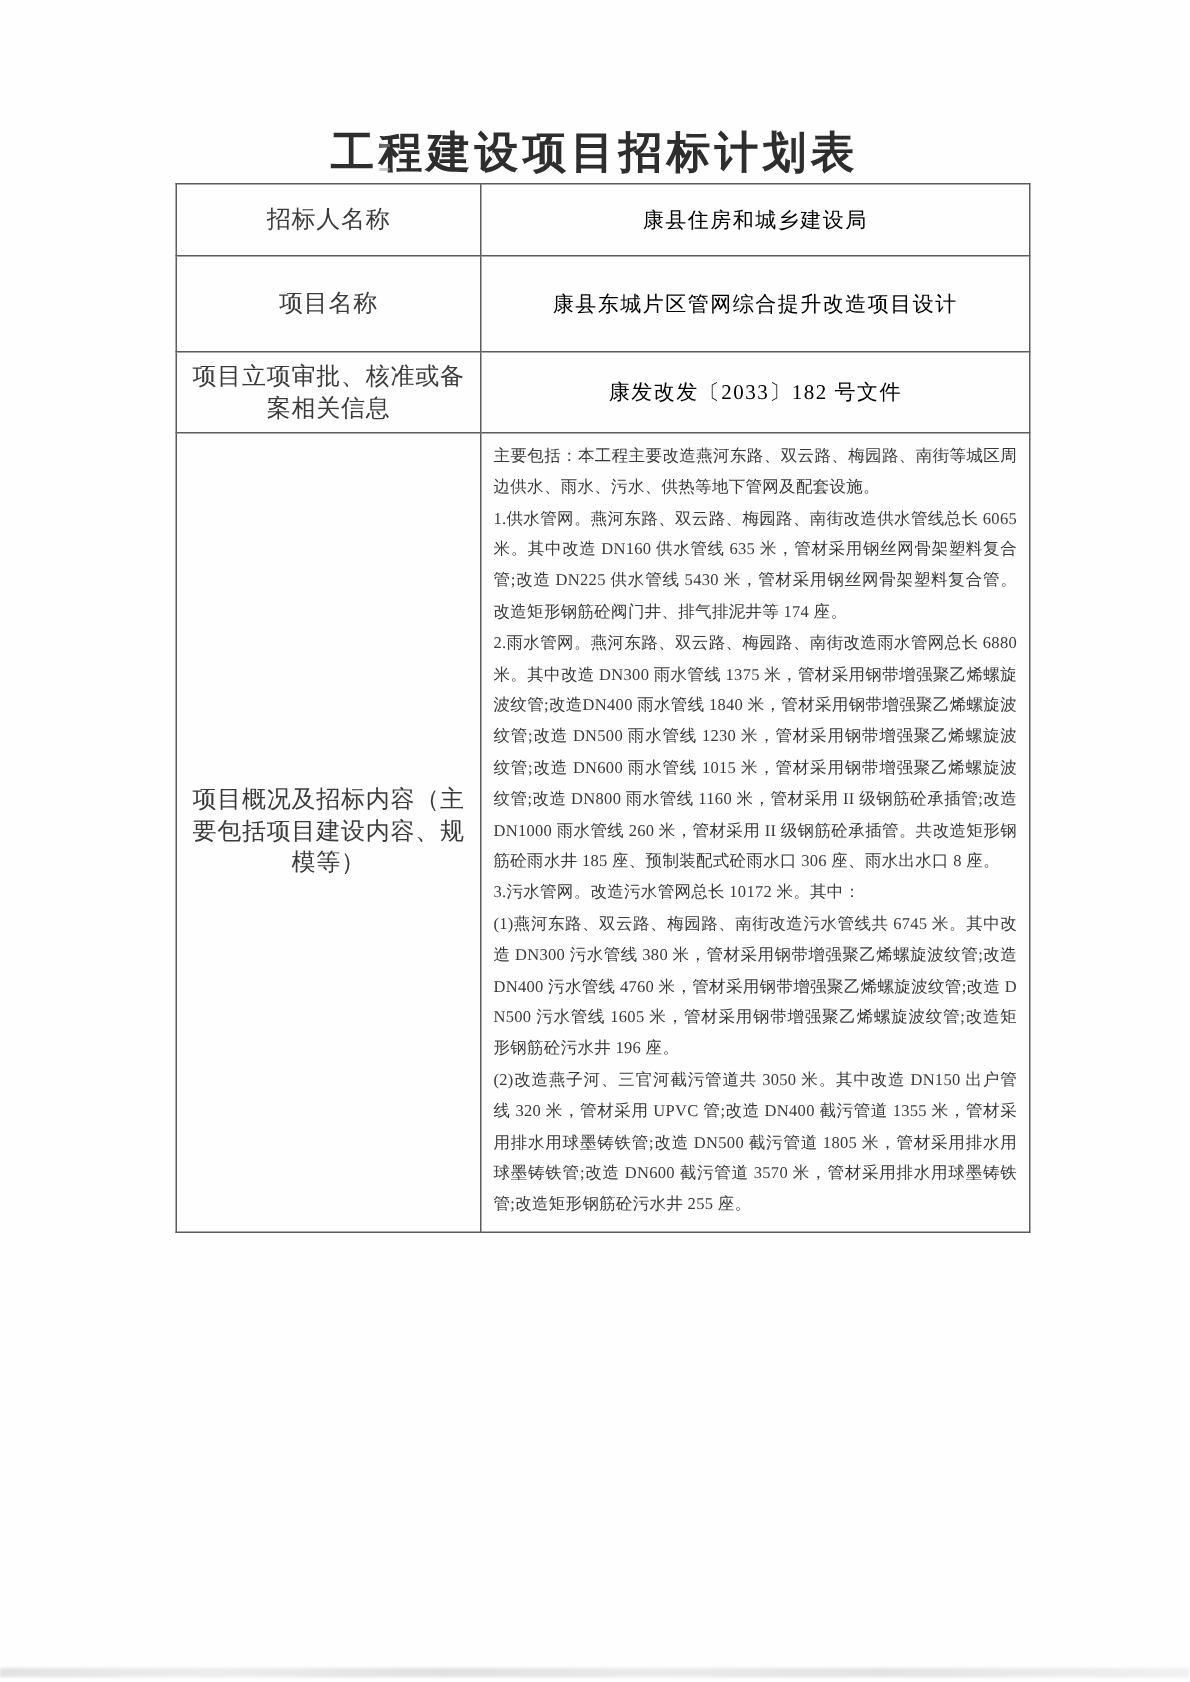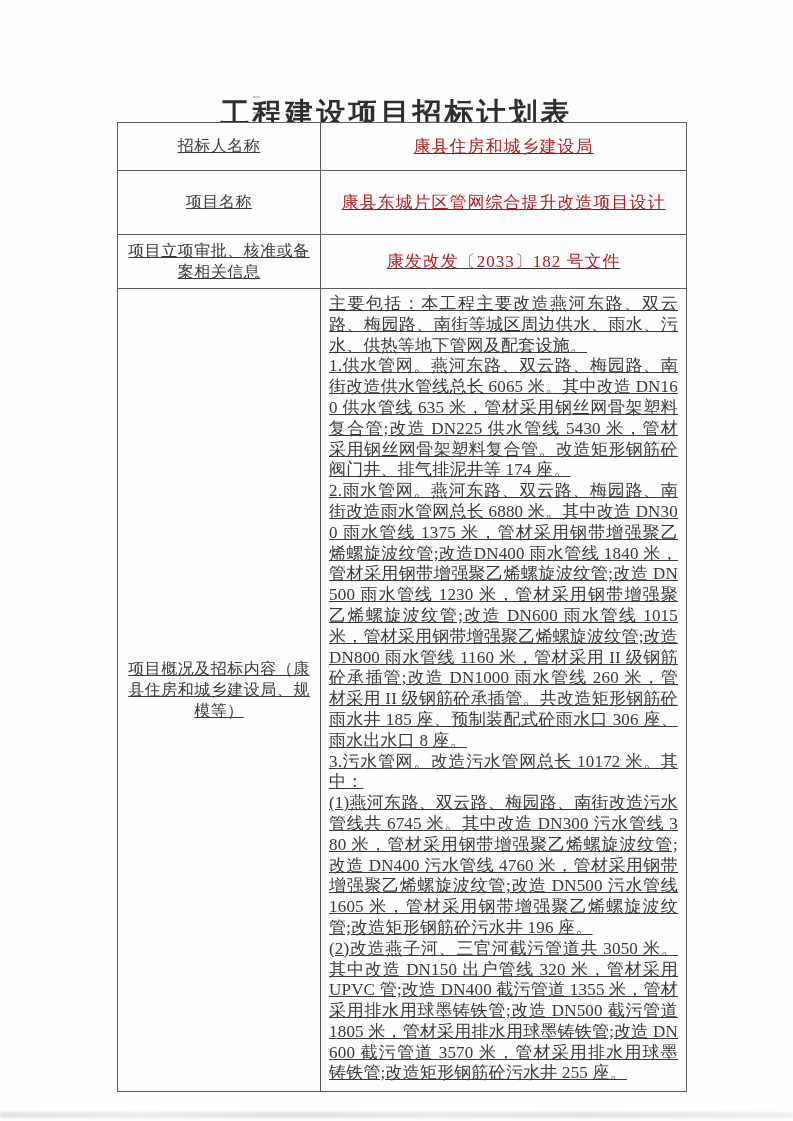--- a/index.html
+++ b/index.html
@@ -18,71 +18,70 @@
   .page {
     position: absolute;
     inset: 0;
     background: #fefefdf
   }
   .page {
     background: #fefefe;
   }
   .doc-title {
     position: absolute;
-    top: 94px;
+    top: 82px;
     left: 0;
     width: 793px;
     margin: 0;
     text-align: center;
     font-size: 29px;
     font-weight: bold;
     letter-spacing: 3px;
     color: #2e2e2e;
     font-family: "Liberation Serif", "DejaVu Serif", serif;
   }
   table.doc-table {
     position: absolute;
     top: 122px;
     left: 117px;
     width: 570px;
     border-collapse: collapse;
     table-layout: fixed;
-    text-decoration: underline;
   }
   .doc-table td {
     border: 1px solid #5d5d5d;
     background: #fefefe;
   }
   .label-cell {
     width: 190px;
     text-align: center;
     vertical-align: middle;
     font-size: 16px;
     letter-spacing: 0.5px;
     padding: 3px 6px;
     color: #3a3a3a;
   }
   .value-cell {
     text-align: center;
     vertical-align: middle;
-    font-size: 17px;
+    font-size: 14px;
     letter-spacing: 1px;
     padding: 3px 10px;
-    color: #b91c1c;
+    color: #000000;
   }
   tr.h48 { height: 48px; }
   tr.h53 { height: 64px; }
   tr.h54 { height: 54px; }
   .content-cell {
     vertical-align: top;
     padding: 5px 8px 7px 8px;
   }
   .content-cell p {
     margin: 0;
-    font-size: 17px;
+    font-size: 11px;
     line-height: 20.8px;
     text-align: justify;
     letter-spacing: 0.2px;
     color: #393939;
     word-break: break-all;
   }
   .scan-edge {
     position: absolute;
     left: 0;
     bottom: 3px;
@@ -125,21 +124,21 @@
         <td class="value-cell">康县东城片区管网综合提升改造项目设计</td>
       </tr>
 
 
       <tr class="h54">
         <td class="label-cell">项目立项审批、核准或备案相关信息</td>
         <td class="value-cell">康发改发〔2033〕182 号文件</td>
       </tr>
 
       <tr>
-        <td class="label-cell">项目概况及招标内容（康县住房和城乡建设局、规模等）</td>
+        <td class="label-cell">项目概况及招标内容（主要包括项目建设内容、规模等）</td>
         <td class="content-cell">
           <p>主要包括：本工程主要改造燕河东路、双云路、梅园路、南街等城区周边供水、雨水、污水、供热等地下管网及配套设施。</p>
           <p>1.供水管网。燕河东路、双云路、梅园路、南街改造供水管线总长 6065 米。其中改造 DN160 供水管线 635 米，管材采用钢丝网骨架塑料复合管;改造 DN225 供水管线 5430 米，管材采用钢丝网骨架塑料复合管。改造矩形钢筋砼阀门井、排气排泥井等 174 座。</p>
           <p>2.雨水管网。燕河东路、双云路、梅园路、南街改造雨水管网总长 6880 米。其中改造 DN300 雨水管线 1375 米，管材采用钢带增强聚乙烯螺旋波纹管;改造DN400 雨水管线 1840 米，管材采用钢带增强聚乙烯螺旋波纹管;改造 DN500 雨水管线 1230 米，管材采用钢带增强聚乙烯螺旋波纹管;改造 DN600 雨水管线 1015 米，管材采用钢带增强聚乙烯螺旋波纹管;改造 DN800 雨水管线 1160 米，管材采用 II 级钢筋砼承插管;改造 DN1000 雨水管线 260 米，管材采用 II 级钢筋砼承插管。共改造矩形钢筋砼雨水井 185 座、预制装配式砼雨水口 306 座、雨水出水口 8 座。</p>
           <p>3.污水管网。改造污水管网总长 10172 米。其中：</p>
           <p>(1)燕河东路、双云路、梅园路、南街改造污水管线共 6745 米。其中改造 DN300 污水管线 380 米，管材采用钢带增强聚乙烯螺旋波纹管;改造 DN400 污水管线 4760 米，管材采用钢带增强聚乙烯螺旋波纹管;改造 DN500 污水管线 1605 米，管材采用钢带增强聚乙烯螺旋波纹管;改造矩形钢筋砼污水井 196 座。</p>
           <p>(2)改造燕子河、三官河截污管道共 3050 米。其中改造 DN150 出户管线 320 米，管材采用 UPVC 管;改造 DN400 截污管道 1355 米，管材采用排水用球墨铸铁管;改造 DN500 截污管道 1805 米，管材采用排水用球墨铸铁管;改造 DN600 截污管道 3570 米，管材采用排水用球墨铸铁管;改造矩形钢筋砼污水井 255 座。</p>
         </td>
       </tr>
 

